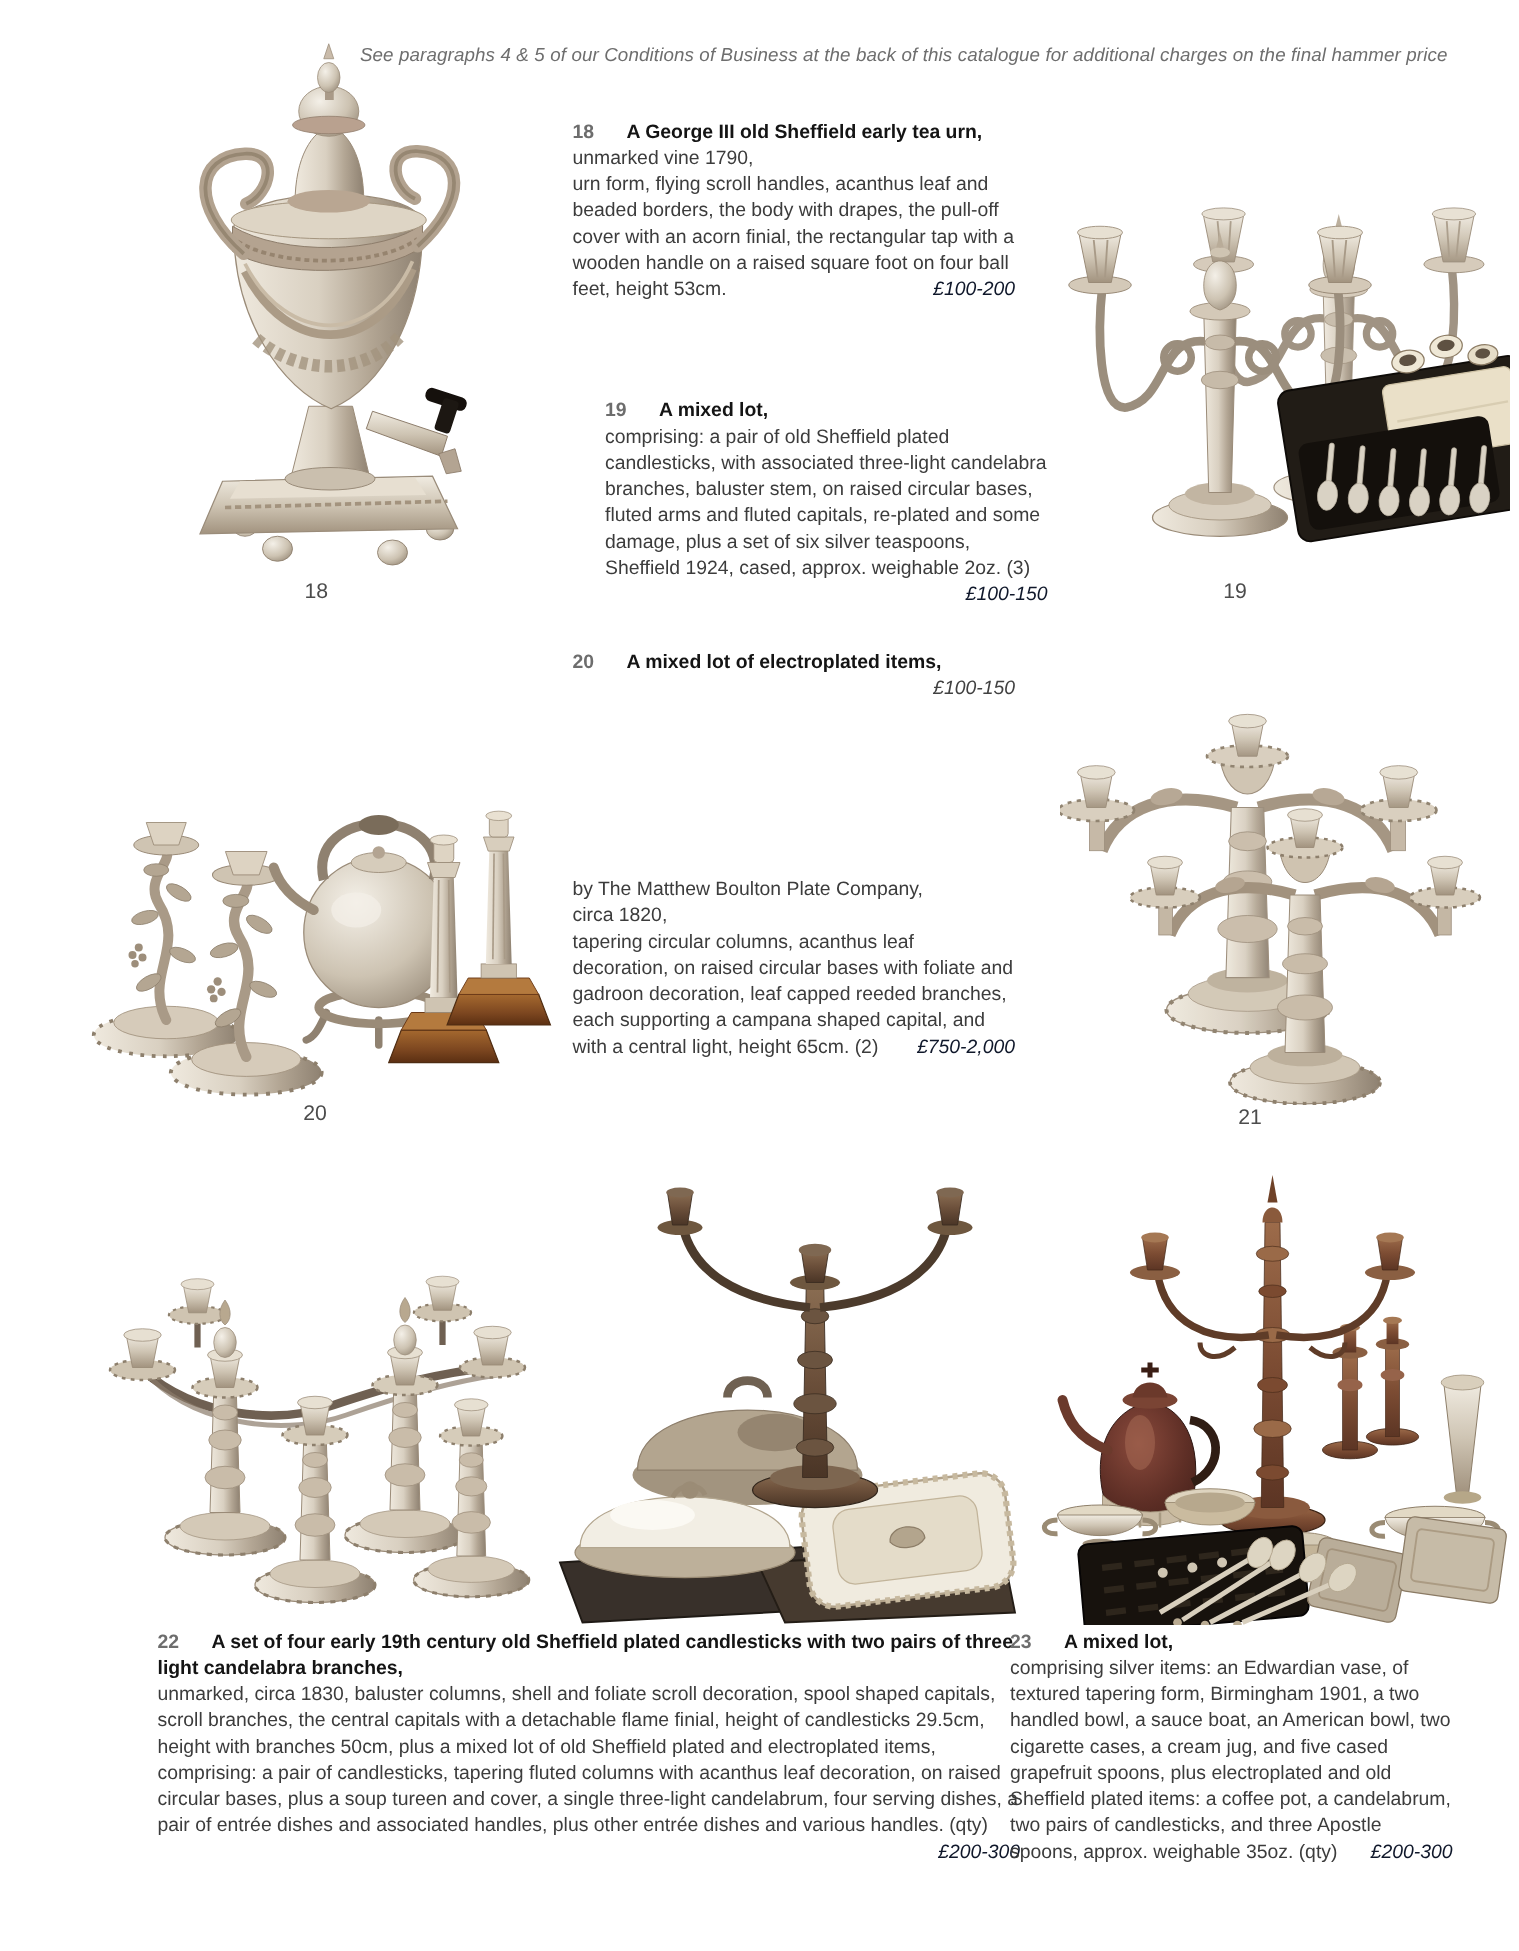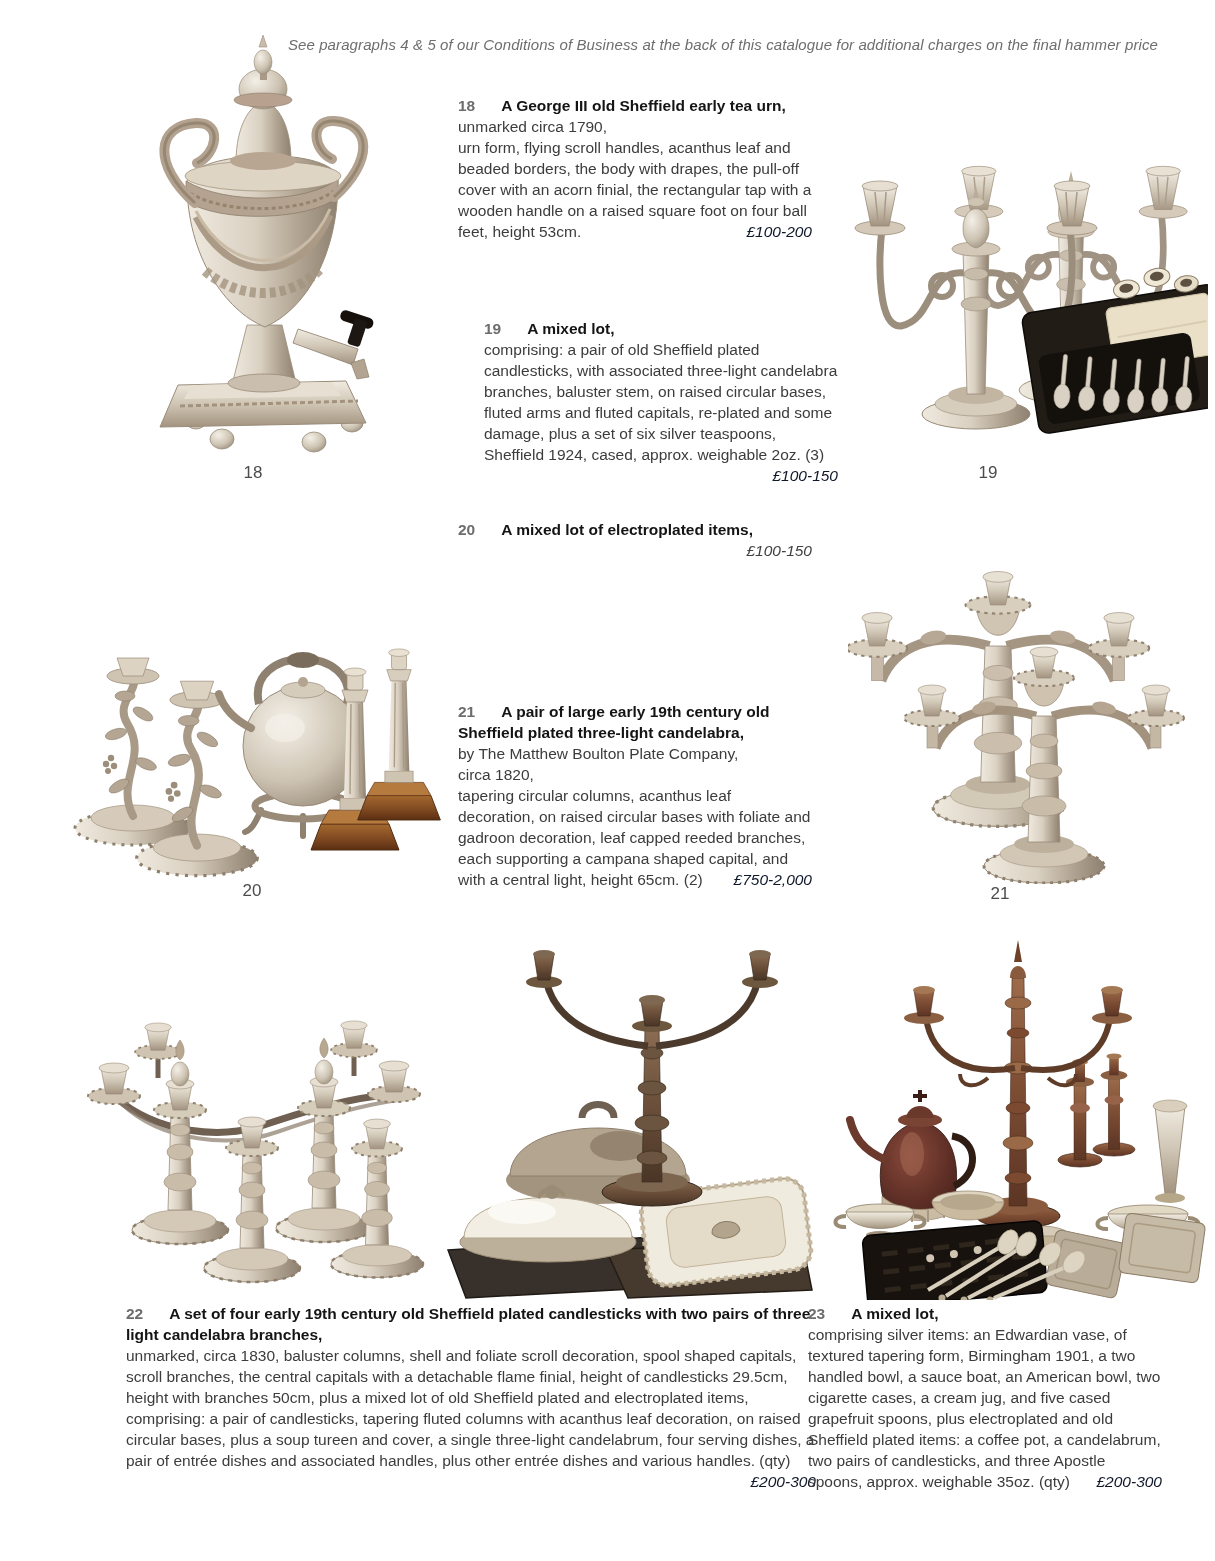--- a/index.html
+++ b/index.html
@@ -489,36 +489,35 @@
 </svg>
 </div>
 
 <div class="caption" id="cap18">18</div>
 <div class="caption" id="cap19">19</div>
 <div class="caption" id="cap20">20</div>
 <div class="caption" id="cap21">21</div>
 
 <div class="lot" id="lot18">
   <div class="title"><span class="lotno">18</span><span>A George III old Sheffield early tea urn,</span></div>
-  <div class="line">unmarked circa 1790,</div>
+  <div class="line">unmarked vine 1790,</div>
   <div class="body"><span>urn form, flying scroll handles, acanthus leaf and beaded borders, the body with drapes, the pull-off cover with an acorn finial, the rectangular tap with a wooden handle on a raised square foot on four ball feet, height 53cm.</span><span class="est">£100-200</span></div>
 </div>
 
 <div class="lot" id="lot19">
   <div class="title"><span class="lotno">19</span><span>A mixed lot,</span></div>
   <div class="body"><span>comprising: a pair of old Sheffield plated candlesticks, with associated three-light candelabra branches, baluster stem, on raised circular bases, fluted arms and fluted capitals, re-plated and some damage, plus a set of six silver teaspoons, Sheffield 1924, cased, approx. weighable 2oz. (3)</span><span class="est">£100-150</span></div>
 </div>
 
 <div class="lot" id="lot20">
   <div class="title"><span class="lotno">20</span><span>A mixed lot of electroplated items,</span></div>
   <div class="estline">£100-150</div>
 </div>
 
 <div class="lot" id="lot21">
-  <div class="title"><span class="lotno">21</span><span>A pair of large early 19th century old Sheffield plated three-light candelabra,</span></div>
   <div class="line">by The Matthew Boulton Plate Company,</div>
   <div class="line">circa 1820,</div>
   <div class="body"><span>tapering circular columns, acanthus leaf decoration, on raised circular bases with foliate and gadroon decoration, leaf capped reeded branches, each supporting a campana shaped capital, and with a central light, height 65cm. (2)</span><span class="est">£750-2,000</span></div>
 </div>
 
 <div class="lot" id="lot22">
   <div class="title"><span class="lotno">22</span><span>A set of four early 19th century old Sheffield plated candlesticks with two pairs of three light candelabra branches,</span></div>
   <div class="body"><span>unmarked, circa 1830, baluster columns, shell and foliate scroll decoration, spool shaped capitals, scroll branches, the central capitals with a detachable flame finial, height of candlesticks 29.5cm, height with branches 50cm, plus a mixed lot of old Sheffield plated and electroplated items, comprising: a pair of candlesticks, tapering fluted columns with acanthus leaf decoration, on raised circular bases, plus a soup tureen and cover, a single three-light candelabrum, four serving dishes, a pair of entrée dishes and associated handles, plus other entrée dishes and various handles. (qty)</span><span class="est">£200-300</span></div>
 </div>
 

